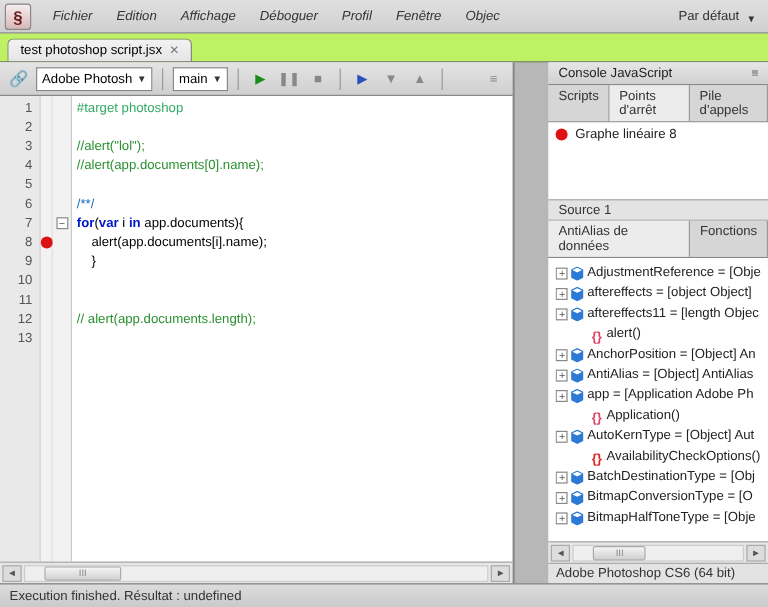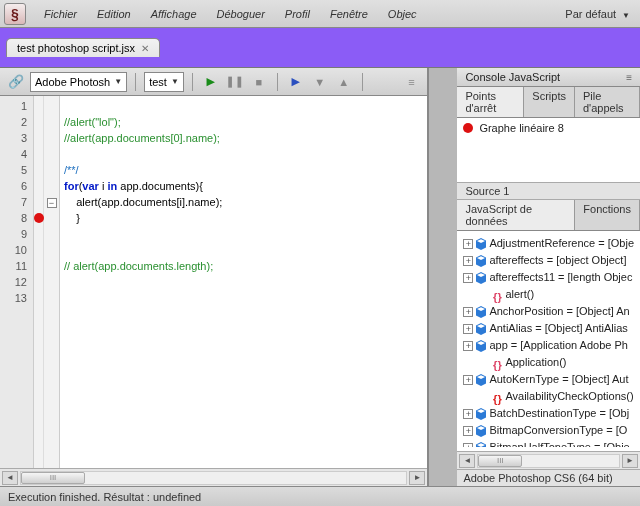--- a/index.html
+++ b/index.html
@@ -6,21 +6,21 @@
 body { width: 640px; height: 506px; background: #b7b7b7; overflow: hidden; display: flex; flex-direction: column; }
 
 
 .menubar { height: 28px; background: linear-gradient(#e0e0e0,#cfcfcf); border-bottom: 1px solid #888; display: flex; align-items: center; padding: 0 4px; }
 .app-icon { width: 22px; height: 22px; background: linear-gradient(#f5eded,#d9b8b8); border: 1px solid #888; border-radius: 3px; display: flex; align-items: center; justify-content: center; margin-right: 8px; color: #6b1a1a; font-weight: bold; font-size: 14px; }
 .menubar .menu-item { padding: 0 10px; color: #333; cursor: default; }
 .menubar .right { margin-left: auto; display: flex; align-items: flex-end; padding-right: 6px; color: #333; }
 .menubar .dropdown-caret { margin-left: 6px; font-size: 8px; }
 
 
-.tabrow { height: 40px; background: #8b5cf6; display: flex; align-items: center; padding: 0 6px; border-bottom: 1px solid #777; }
+.tabrow { height: 24px; background: #bef264; display: flex; align-items: flex-end; padding: 0 6px; border-bottom: 1px solid #777; }
 .file-tab { background: linear-gradient(#f2f2f2,#e6e6e6); border: 1px solid #888; border-bottom: none; border-radius: 5px 5px 0 0; padding: 3px 10px; display: flex; align-items: center; gap: 6px; }
 .file-tab .x { color: #777; font-size: 10px; }
 
 
 .main { flex: 1; display: flex; min-height: 0; }
 .left-pane { width: 438px; display: flex; flex-direction: column; border-right: 2px solid #888; background: #d7d7d7; }
 .right-pane { flex: 1; display: flex; flex-direction: column; background: #d9d9d9; margin-left: 28px; }
 
 
 .toolbar { height: 28px; background: linear-gradient(#e4e4e4,#cfcfcf); border-bottom: 1px solid #888; display: flex; align-items: center; padding: 0 6px; gap: 4px; }
@@ -45,21 +45,21 @@
 .c-comment { color: #2a9030; }
 .c-doccomment { color: #1d6fbf; }
 .c-kw { color: #0018c8; font-weight: bold; }
 .c-plain { color: #000; }
 .fold-box { display: inline-block; width: 10px; height: 10px; border: 1px solid #888; font-size: 9px; line-height: 8px; text-align: center; color: #555; background: #fff; }
 
 
 .hscroll { height: 18px; background: #e6e6e6; border-top: 1px solid #aaa; display: flex; align-items: center; padding: 0 2px; }
 .hscroll .arrow { width: 16px; height: 14px; background: #ddd; border: 1px solid #aaa; text-align: center; font-size: 8px; line-height: 12px; color: #555; }
 .hscroll .track { flex: 1; height: 14px; background: #efefef; border: 1px solid #ccc; margin: 0 2px; position: relative; }
-.hscroll .thumb { position: absolute; left: 0; top: 0; height: 12px; width: 64px; background: linear-gradient(#f5f5f5,#d0d0d0); border: 1px solid #aaa; border-radius: 2px; display: flex; align-items: center; justify-content: center; font-size: 8px; color: #888; }
+.hscroll .thumb { position: absolute; left: 16px; top: 0; height: 12px; width: 64px; background: linear-gradient(#f5f5f5,#d0d0d0); border: 1px solid #aaa; border-radius: 2px; display: flex; align-items: center; justify-content: center; font-size: 8px; color: #888; }
 .left-thumb { width: 64px; }
 
 
 .statusbar { height: 20px; background: linear-gradient(#dcdcdc,#cacaca); border-top: 1px solid #888; padding: 0 8px; display: flex; align-items: center; color: #333; }
 
 
 .panel-title { background: linear-gradient(#e6e6e6,#d0d0d0); border-bottom: 1px solid #888; padding: 3px 8px; font-weight: normal; color: #222; display: flex; align-items: center; justify-content: space-between; }
 .panel-title .menu-lines { color: #666; font-size: 10px; }
 .panel-tabs { display: flex; background: #c7c7c7; border-bottom: 1px solid #888; }
 .panel-tabs .ptab { padding: 3px 8px; border-right: 1px solid #999; background: #d6d6d6; color: #333; }
@@ -115,21 +115,21 @@
   <div class="left-pane">
 
     <div class="toolbar">
       <div class="tool-btn link-icon">🔗</div>
       <div class="select-box">
         <span>Adobe Photosh</span>
         <span class="caret">▼</span>
       </div>
       <div class="sep"></div>
       <div class="select-box">
-        <span>test</span>
+        <span>main</span>
         <span class="caret">▼</span>
       </div>
       <div class="sep"></div>
       <div class="tool-btn play-green">▶</div>
       <div class="tool-btn ctrl-gray">❚❚</div>
       <div class="tool-btn ctrl-gray">■</div>
       <div class="sep"></div>
       <div class="tool-btn play-blue">▶</div>
       <div class="tool-btn ctrl-gray">▼</div>
       <div class="tool-btn ctrl-gray">▲</div>
@@ -179,20 +179,21 @@
           <div style="height: 16px;"></div>
           <div style="height: 16px;"><span class="fold-box">−</span></div>
           <div style="height: 16px;"></div>
           <div style="height: 16px;"></div>
           <div style="height: 16px;"></div>
           <div style="height: 16px;"></div>
           <div style="height: 16px;"></div>
           <div style="height: 16px;"></div>
         </div>
       <div class="code" id="code-lines">
+          <div class="line"><span class="c-directive">#target photoshop</span></div>
           <div class="line">&nbsp;</div>
           <div class="line"><span class="c-comment">//alert("lol");</span></div>
           <div class="line"><span class="c-comment">//alert(app.documents[0].name);</span></div>
           <div class="line">&nbsp;</div>
           <div class="line"><span class="c-doccomment">/**/</span></div>
           <div class="line"><span class="c-kw">for</span><span class="c-plain">(</span><span class="c-kw">var</span><span class="c-plain"> i </span><span class="c-kw">in</span><span class="c-plain"> app.documents){</span></div>
           <div class="line"><span class="c-plain">    alert(app.documents[i].name);</span></div>
           <div class="line"><span class="c-plain">    }</span></div>
           <div class="line">&nbsp;</div>
           <div class="line">&nbsp;</div>
@@ -210,38 +211,38 @@
   </div>
 
   <div class="right-pane">
 
     <div class="panel-title">
       <span>Console JavaScript</span>
       <span class="menu-lines">≡</span>
     </div>
 
     <div class="panel-tabs" id="ptabs1">
+        <div class="ptab">Scripts</div>
         <div class="ptab active">Points d'arrêt</div>
-        <div class="ptab">Scripts</div>
         <div class="ptab">Pile d'appels</div>
       </div>
 
     <div class="panel-body short">
       <div id="bp-list">
           <div class="bp-item">
             <div class="bp-red"></div>
             <span>Graphe linéaire 8</span>
           </div>
         </div>
     </div>
 
     <div class="source-line">Source 1</div>
 
     <div class="panel-tabs" id="ptabs2">
-        <div class="ptab active">JavaScript de données</div>
+        <div class="ptab active">AntiAlias de données</div>
         <div class="ptab">Fonctions</div>
       </div>
 
     <div class="panel-body" style="display:flex;flex-direction:column;min-height:0">
       <div class="tree" id="tree" style="flex:1;overflow:hidden">
           <div class="tree-row">
             <span class="plus">+</span>
             <span>
               <svg class="ico-cube" viewBox="0 0 12 12">
                 <path fill="currentColor" d="M6 0l5 2.5v7L6 12 1 9.5v-7z M6 1.2L2 3.1 6 5l4-1.9z"></path>

